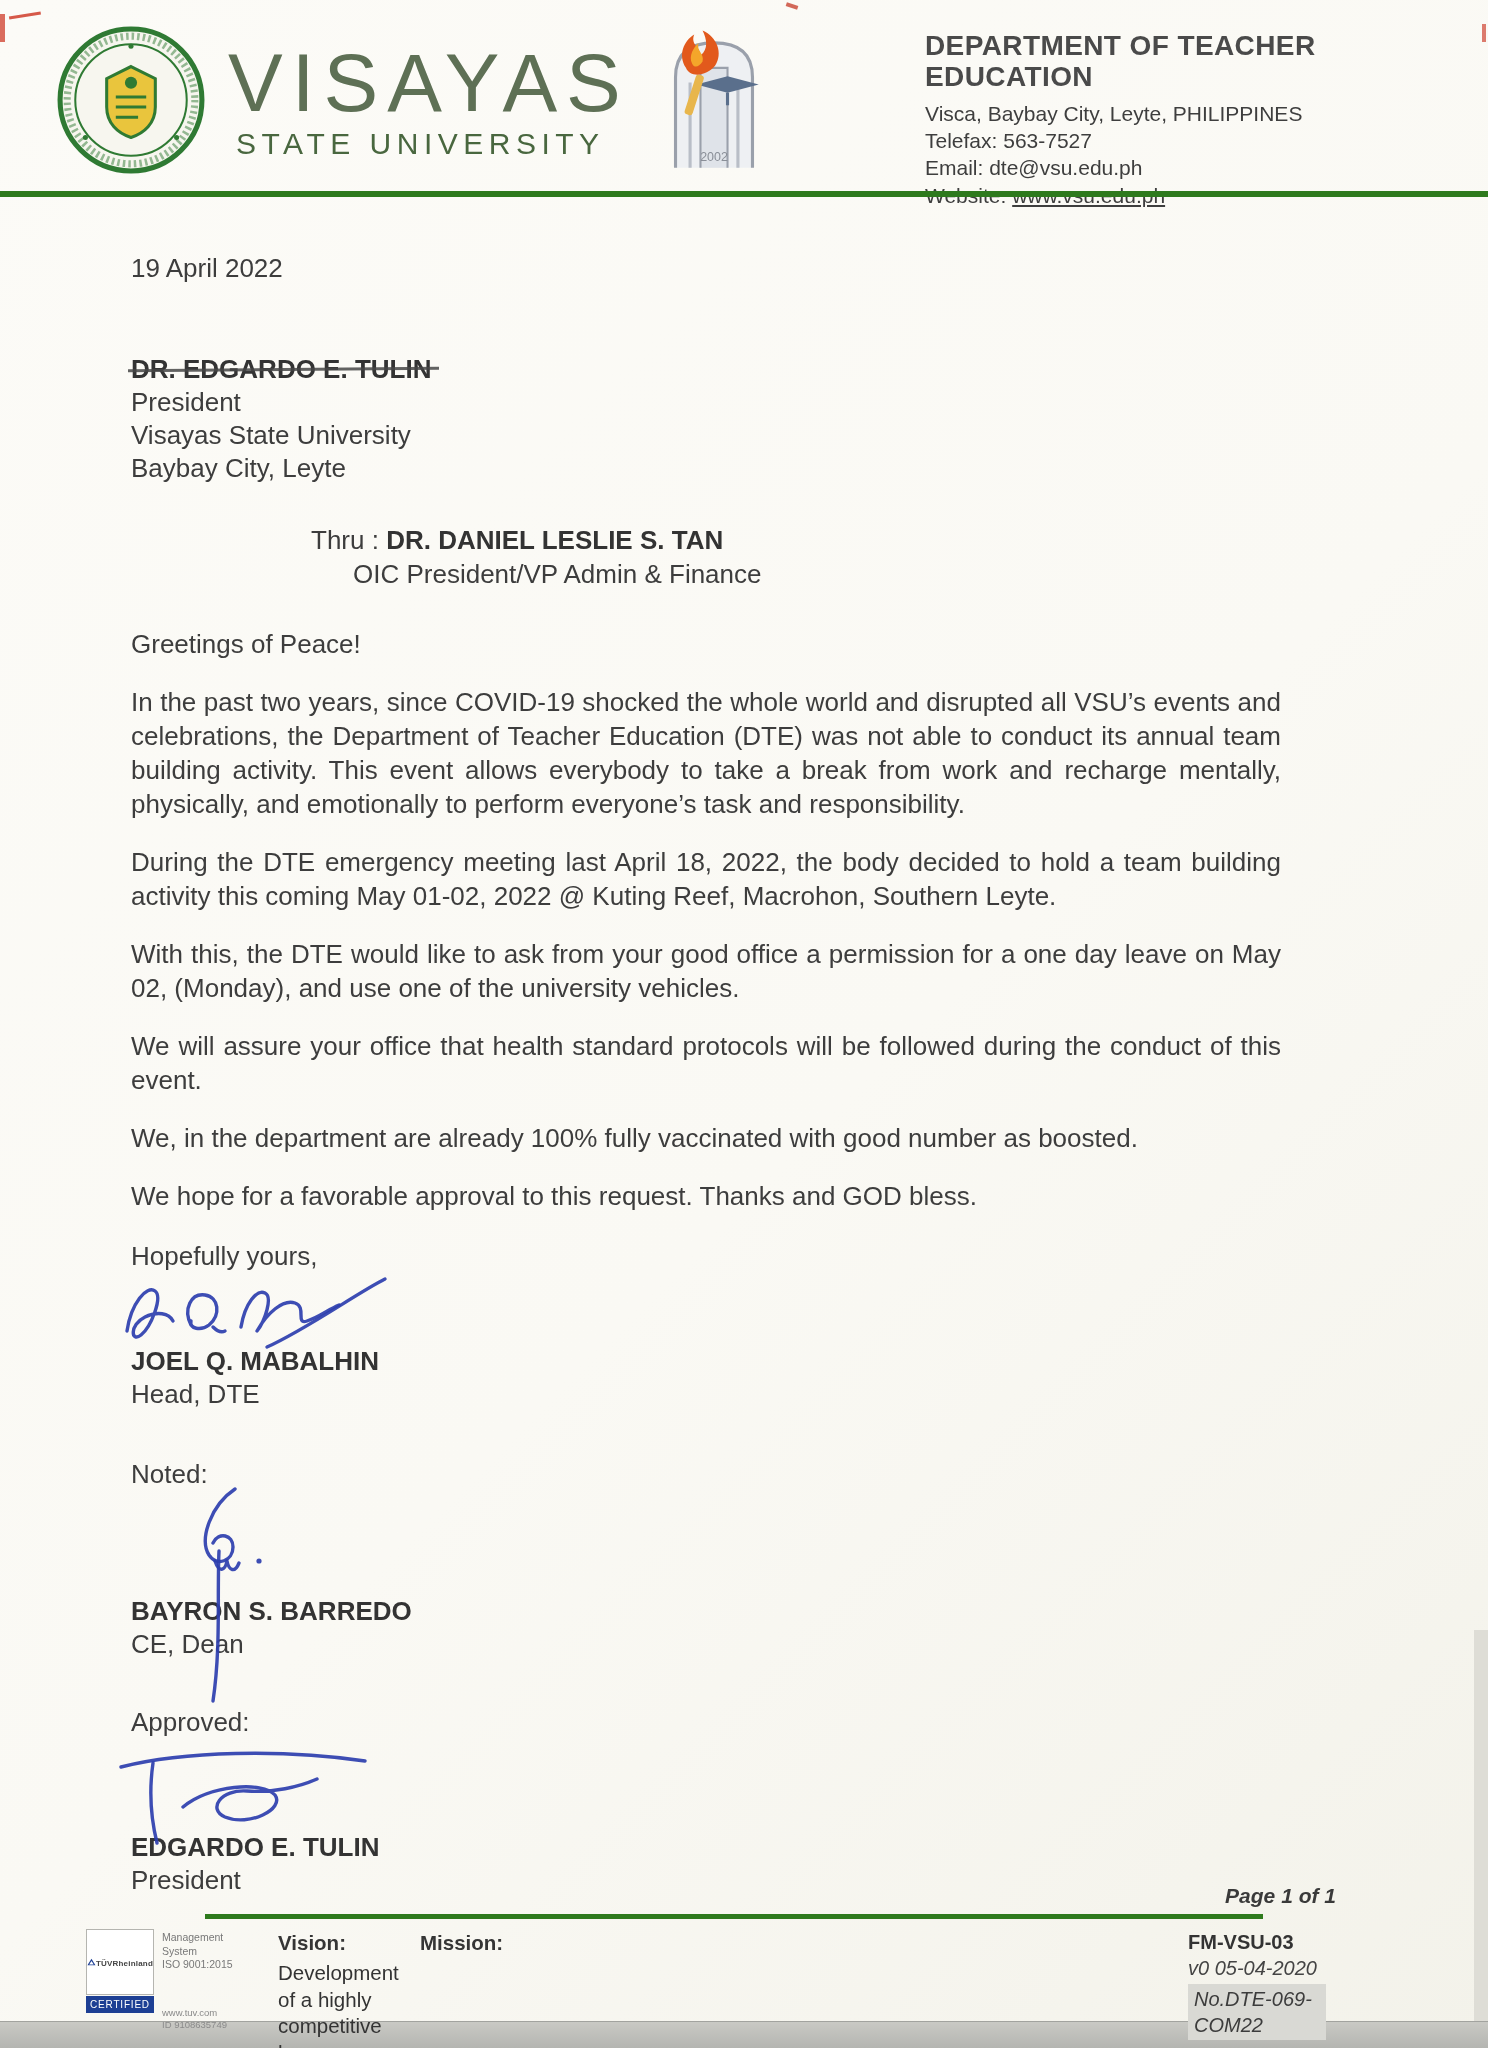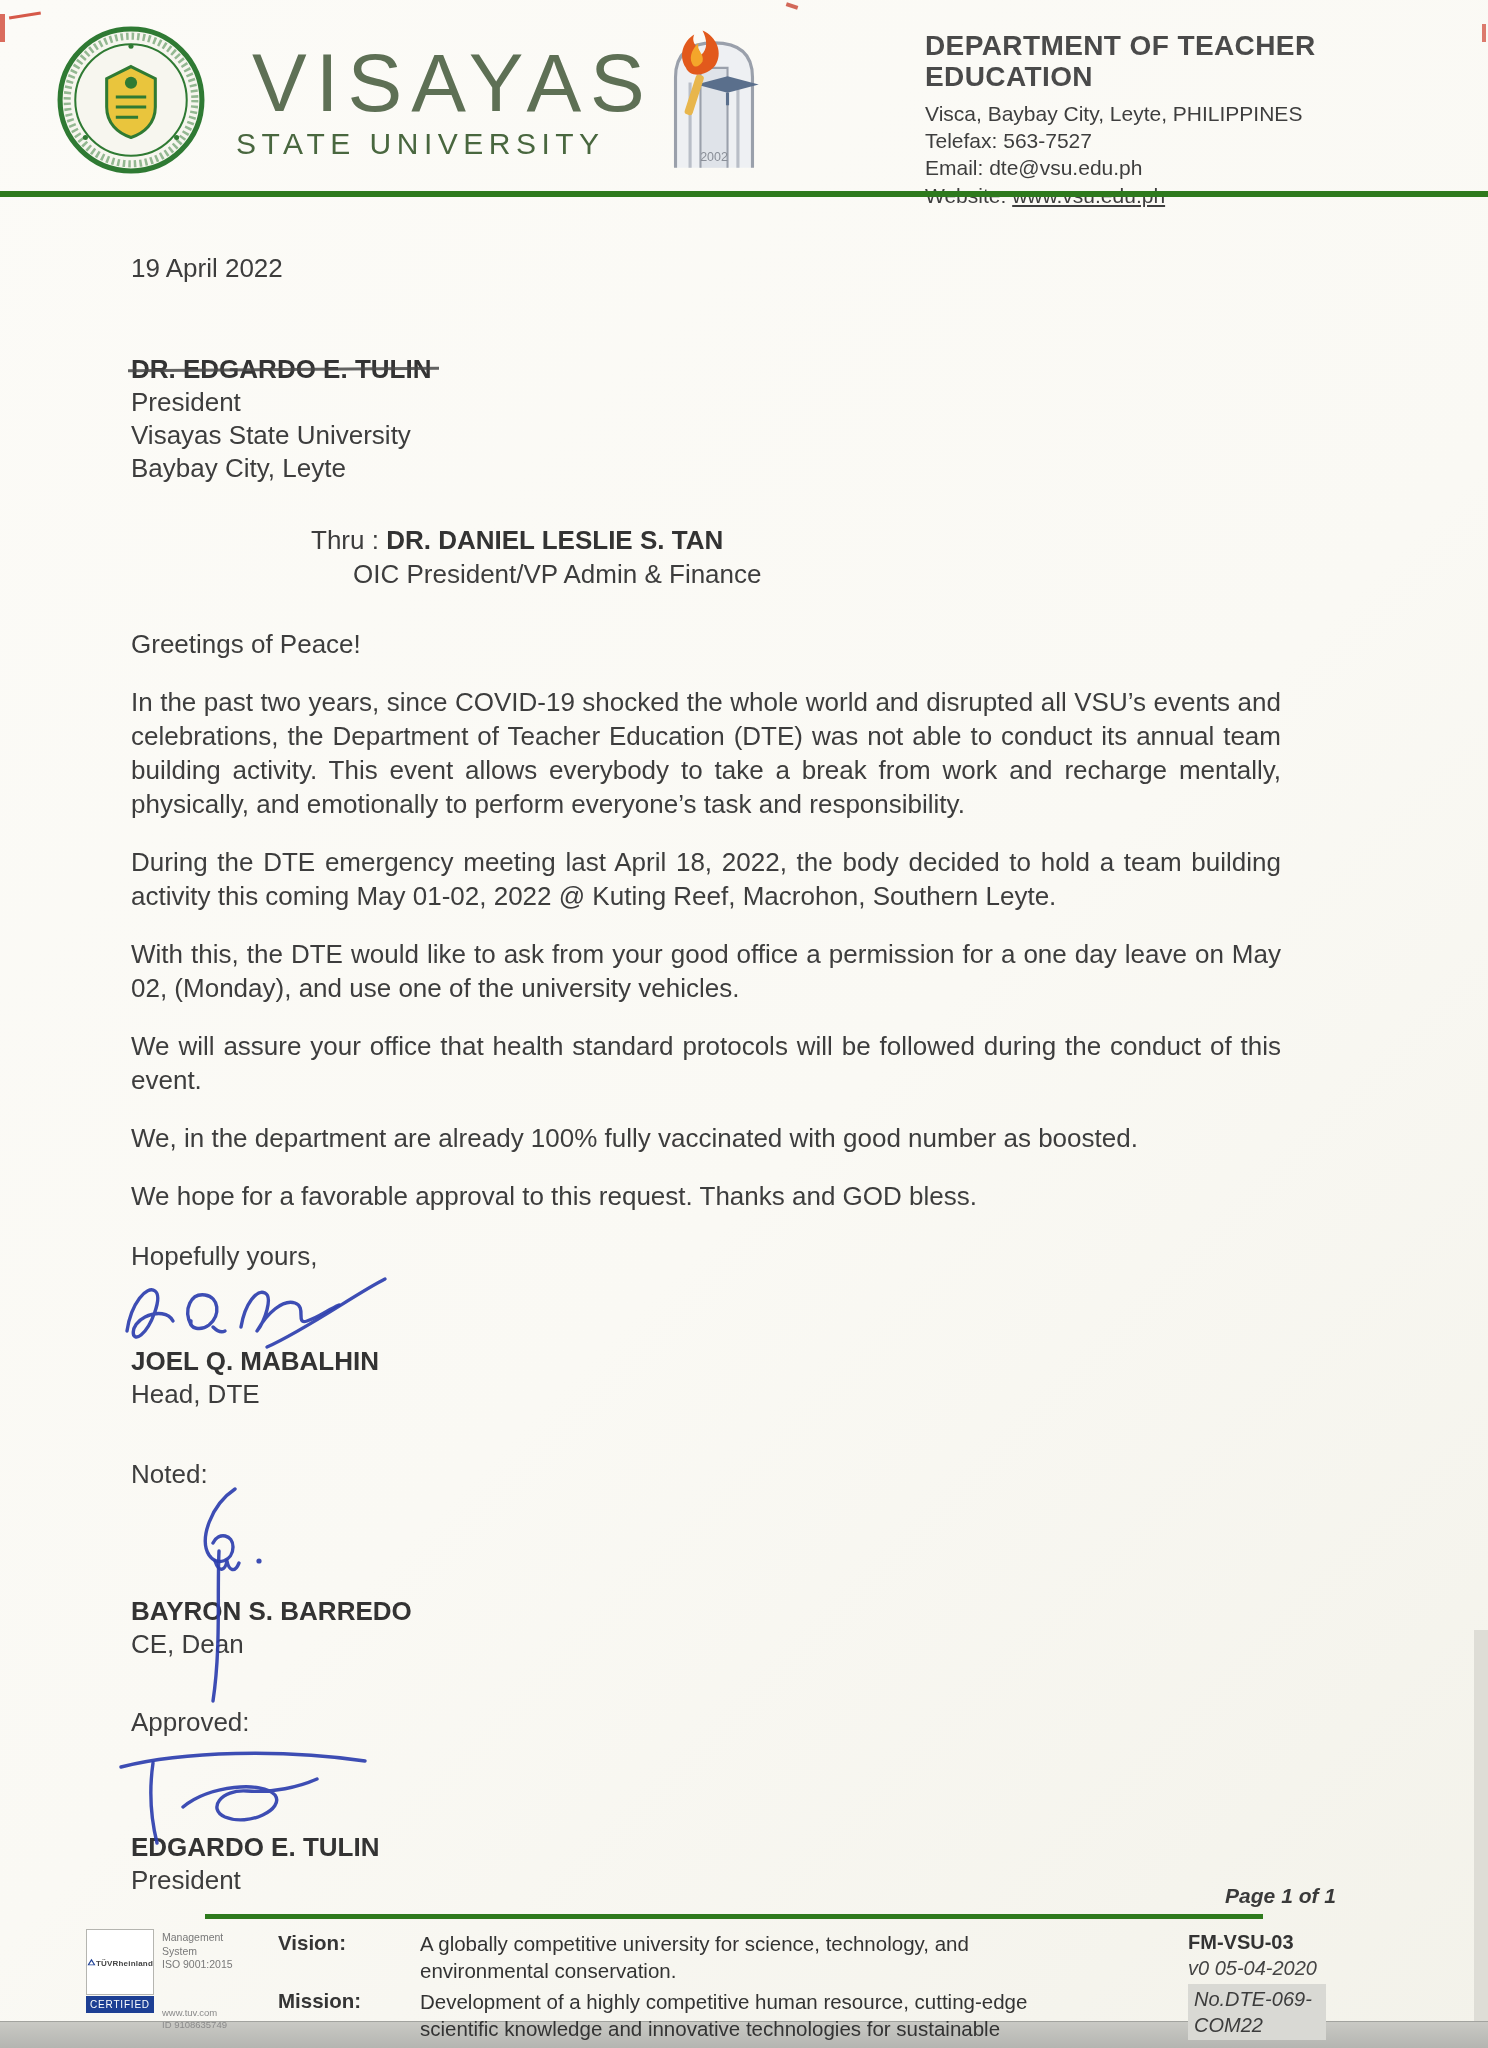--- a/index.html
+++ b/index.html
@@ -13,21 +13,21 @@
   .mark-red-1 {position:absolute; left:8px; top:2px; width:32px; height:12px; border-bottom:3px solid #cf3c2a; transform:rotate(-9deg); opacity:.85;}
   .mark-red-2 {position:absolute; left:0; top:14px; width:5px; height:28px; background:#cf3c2a; opacity:.75;}
   .mark-red-3 {position:absolute; left:786px; top:4px; width:12px; height:4px; background:#c84432; transform:rotate(18deg); opacity:.8;}
   .mark-red-4 {position:absolute; right:2px; top:24px; width:4px; height:18px; background:#cf4433; opacity:.7;}
   .scan-right {position:absolute; right:0; top:1630px; width:14px; height:418px; background:#deddd6;}
   .scan-bottom {position:absolute; left:0; bottom:0; width:100%; height:26px; background:linear-gradient(180deg,#c9c9c4,#b4b5b1); border-top:1px solid #a2a39f;}
   .scan-corner {position:absolute; left:80px; bottom:0; width:72px; height:22px; background:#8c94a0;}
   
   .seal {position:absolute; left:55px; top:24px; width:152px; height:152px;}
   .wordmark {position:absolute; left:228px; top:42px;}
-  .visayas {font-size:82px; letter-spacing:9px; color:#5e7055; line-height:1; font-weight:400;margin-left:24px;}
+  .visayas {font-size:82px; letter-spacing:9px; color:#5e7055; line-height:1; font-weight:400;}
   .state-univ {font-size:30px; letter-spacing:5.5px; color:#49673f; margin-top:3px; padding-left:8px;}
   .torch {position:absolute; left:636px; top:20px; width:156px; height:160px;}
   .dept {position:absolute; left:925px; top:30px; width:480px;}
   .dept-name {font-weight:700; font-size:28px; color:#4a4a4a; line-height:1.12; letter-spacing:.4px;}
   .dept-contact {margin-top:7px; font-size:21px; line-height:1.3; color:#3e3e3e;}
   .website-url {text-decoration:underline;}
   .green-rule {position:absolute; left:0; top:191px; width:100%; height:6px; background:#2e7a1d;}
   
   .letter {position:absolute; left:131px; top:197px; width:1150px; font-size:26px; line-height:34px;}
   .date {margin-top:54px;}
@@ -230,21 +230,20 @@
         </div>
         <div class="tuv-cert">CERTIFIED</div>
         <div class="tuv-web">
           <div>www.tuv.com</div>
           <div>ID 9108635749</div>
         </div>
       </div>
 
       <div class="vm">
         <div class="vm-label">Vision:</div>
-        <div class="vm-text">A globally competitive university for science, technology, and environmental conservation.</div>
         <div class="vm-label">Mission:</div>
         <div class="vm-text">Development of a highly competitive human resource, cutting-edge scientific knowledge and innovative technologies for sustainable communities and environment.</div>
       </div>
 
       <div class="form-meta">
         <div class="form-code">FM-VSU-03</div>
         <div class="form-ver">v0 05-04-2020</div>
         <div class="doc-num">No.DTE-069-COM22</div>
       </div>
 

